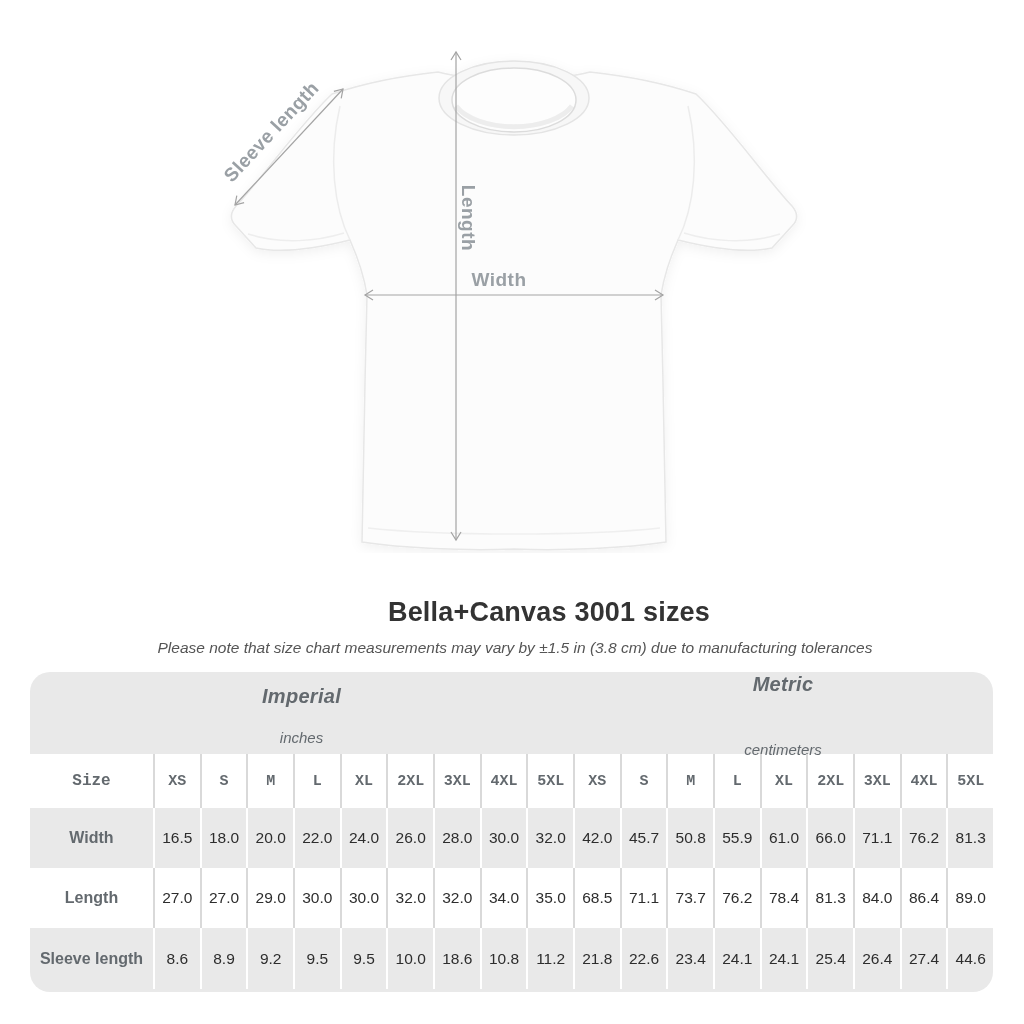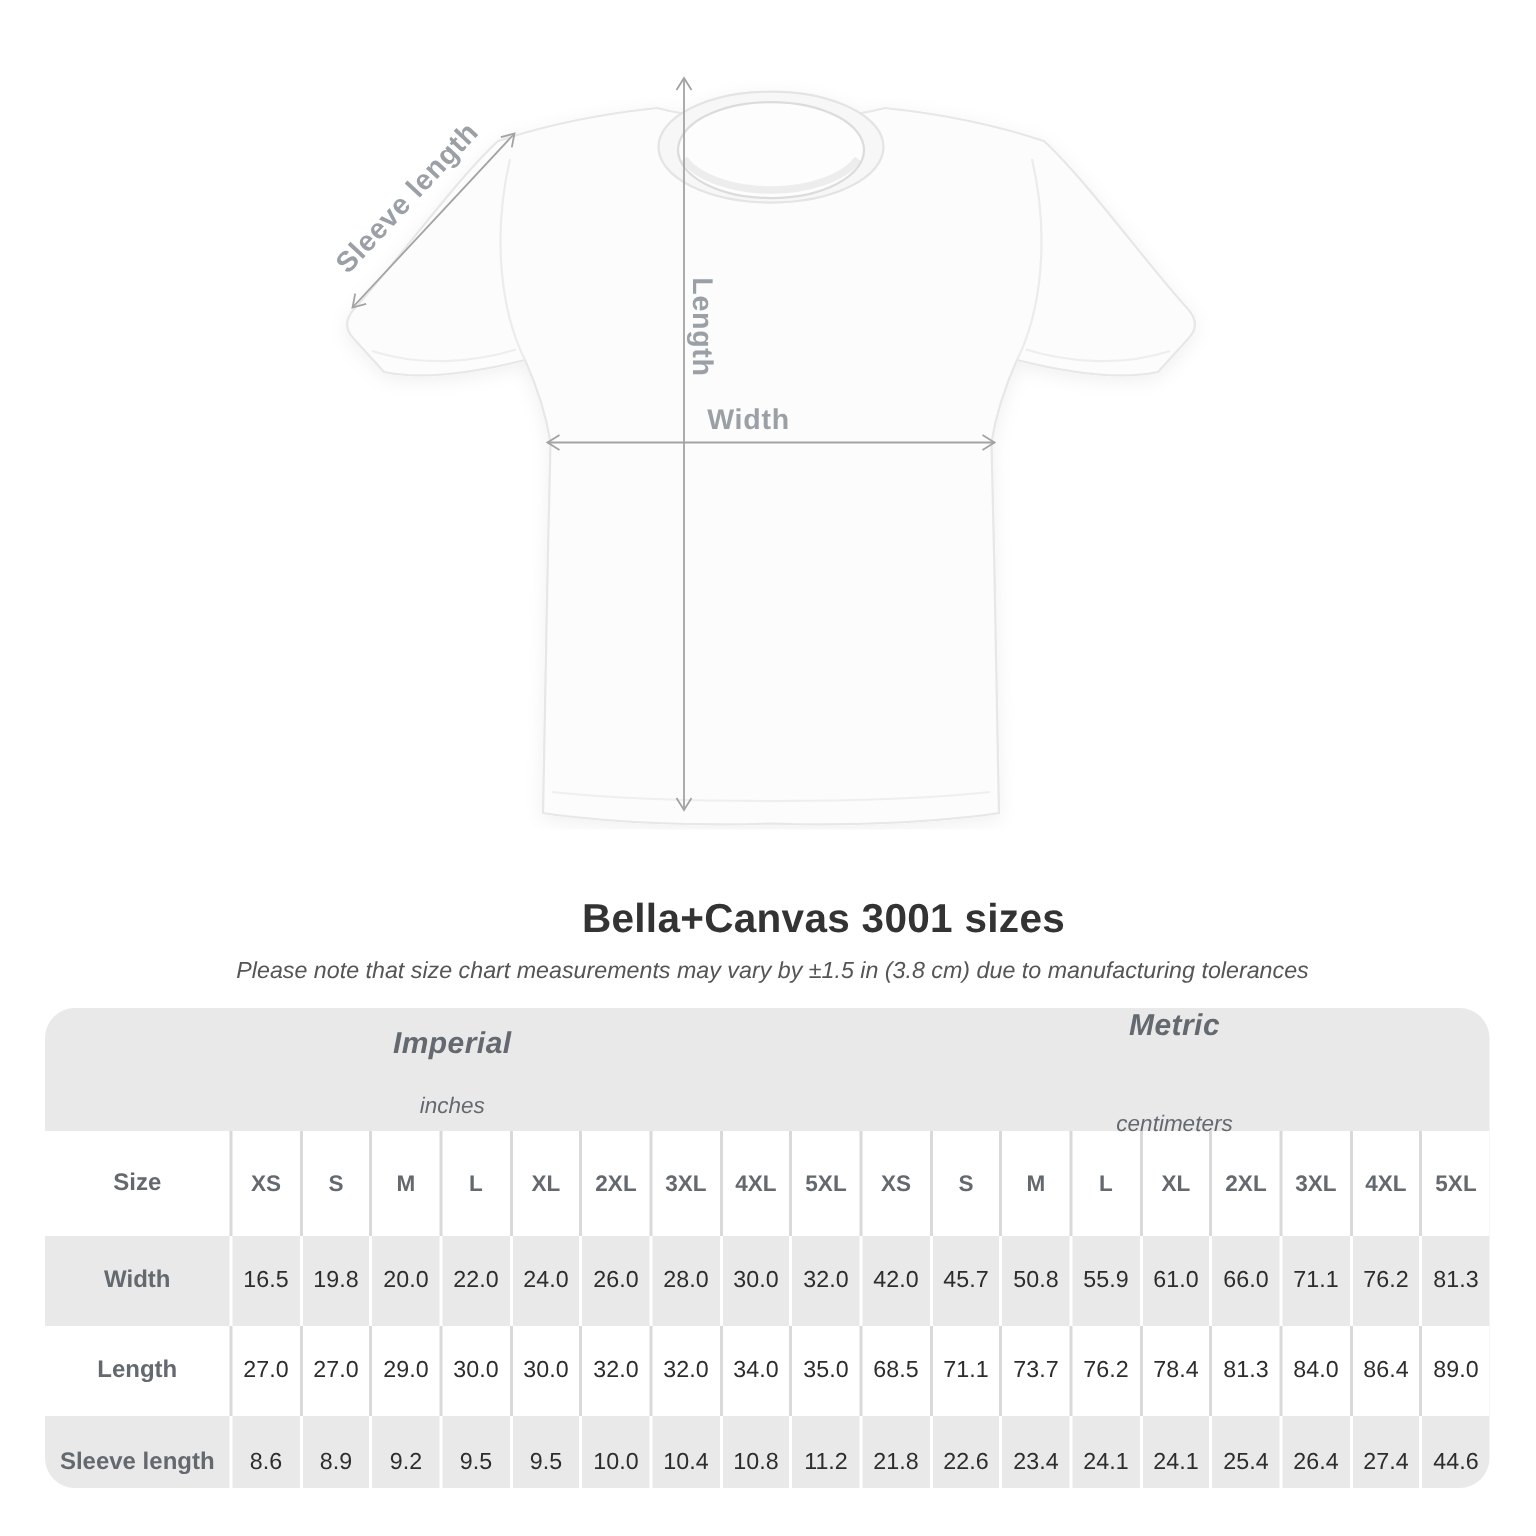--- a/index.html
+++ b/index.html
@@ -134,21 +134,21 @@
       <div class="unit unit-imperial">
         <div class="unit-name">Imperial</div>
         <div class="unit-sub">inches</div>
       </div>
       <div class="unit unit-metric">
         <div class="unit-name">Metric</div>
         <div class="unit-sub">centimeters</div>
       </div>
     </div>
     <div id="grid">
-        <div class="trow white" style="height: 70px;">
+        <div class="trow white" style="height: 54px; font-family: Liberation Mono, monospace;">
           <div class="cell label">Size</div>
           <div class="cell head">XS</div>
           <div class="cell head">S</div>
           <div class="cell head">M</div>
           <div class="cell head">L</div>
           <div class="cell head">XL</div>
           <div class="cell head">2XL</div>
           <div class="cell head">3XL</div>
           <div class="cell head">4XL</div>
           <div class="cell head">5XL</div>
@@ -158,21 +158,21 @@
           <div class="cell head">L</div>
           <div class="cell head">XL</div>
           <div class="cell head">2XL</div>
           <div class="cell head">3XL</div>
           <div class="cell head">4XL</div>
           <div class="cell head">5XL</div>
         </div>
         <div class="trow gray" style="height: 60px;">
           <div class="cell label">Width</div>
           <div class="cell">16.5</div>
-          <div class="cell">19.8</div>
+          <div class="cell">18.0</div>
           <div class="cell">20.0</div>
           <div class="cell">22.0</div>
           <div class="cell">24.0</div>
           <div class="cell">26.0</div>
           <div class="cell">28.0</div>
           <div class="cell">30.0</div>
           <div class="cell">32.0</div>
           <div class="cell">42.0</div>
           <div class="cell">45.7</div>
           <div class="cell">50.8</div>
@@ -205,21 +205,21 @@
           <div class="cell">89.0</div>
         </div>
         <div class="trow gray" style="height: 61px;">
           <div class="cell label">Sleeve length</div>
           <div class="cell">8.6</div>
           <div class="cell">8.9</div>
           <div class="cell">9.2</div>
           <div class="cell">9.5</div>
           <div class="cell">9.5</div>
           <div class="cell">10.0</div>
-          <div class="cell">10.4</div>
+          <div class="cell">18.6</div>
           <div class="cell">10.8</div>
           <div class="cell">11.2</div>
           <div class="cell">21.8</div>
           <div class="cell">22.6</div>
           <div class="cell">23.4</div>
           <div class="cell">24.1</div>
           <div class="cell">24.1</div>
           <div class="cell">25.4</div>
           <div class="cell">26.4</div>
           <div class="cell">27.4</div>

